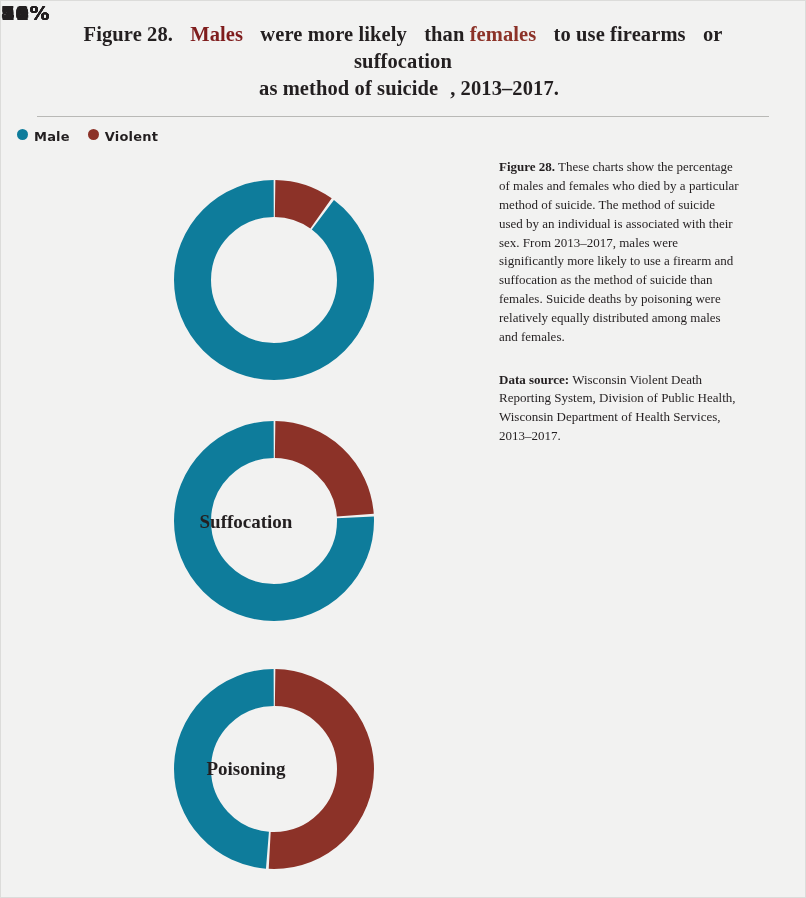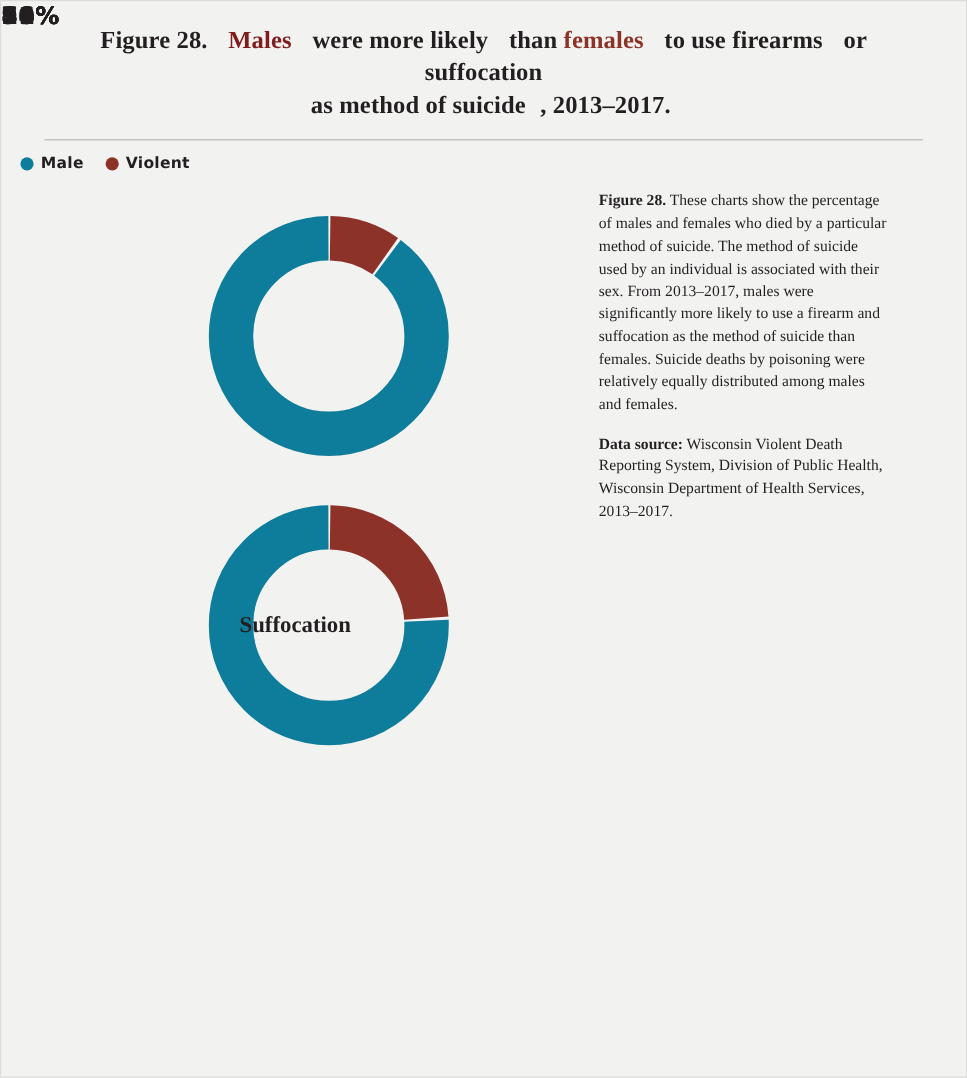--- a/index.html
+++ b/index.html
@@ -49,21 +49,20 @@
 
   
   #legend {
     display: flex;
     align-items: center;
     gap: 18px;
     padding: 12px 0 0 16px;
   }
   .legend-item {
     display: flex;
-    align-items: center;
     gap: 6px;
   }
   .legend-swatch {
     width: 11px;
     height: 11px;
     border-radius: 50%;
     display: block;
   }
   .legend-label {
     font-family: "DejaVu Sans", sans-serif;
@@ -139,21 +138,21 @@
   
   .note-para {
     font-family: "Liberation Serif", serif;
     font-size: 13px;
     line-height: 1.45;
     color: #231f20;
     margin: 0;
     text-align: left;
   }
   .note-lead { font-weight: bold; }
-  #note-source { margin-top: 14px; }
+  #note-source { margin-top: 24px; }
 </style>
 </head>
 <body>
 
 <div id="page">
 
   <div id="title-block">
     <div id="figure-title">
       <span class="b">Figure 28.</span><span class="reg"> </span><span class="male">Males</span><span class="reg"> were </span><span class="b">more likely</span><span class="reg"> than </span><span class="female">females</span><span class="reg"> to use </span><span class="b">firearms</span><span class="reg"> or </span><span class="b">suffocation</span><br><span class="reg">as </span><span class="b">method of suicide</span><span class="reg">, 2013–2017.</span>
     </div>
@@ -191,20 +190,31 @@
           <svg viewBox="0 0 202 202" width="202" height="202">
             <g transform="translate(101,101)">
               <circle r="81.5" fill="none" stroke="#0e7c9b" stroke-width="37" transform="rotate(-90)" stroke-dasharray="386.9045885821029 125.17501395303333" id="s2m" stroke-dashoffset="-124.03705928073299"></circle>
               <circle r="81.5" fill="none" stroke="#8c3228" stroke-width="37" transform="rotate(-90)" stroke-dasharray="120.62319526383209 391.45640727130416" id="s2f" stroke-dashoffset="-1.1379546723003027"></circle>
             </g>
           </svg>
         </div>
         <div class="center-label" style="top:113px">Suffocation</div>
       </div>
 
+      <div class="chart-block c3">
+        <div class="chart-svg-wrap">
+          <svg viewBox="0 0 202 202" width="202" height="202">
+            <g transform="translate(101,101)">
+              <circle r="81.5" fill="none" stroke="#0e7c9b" stroke-width="37" transform="rotate(-90)" stroke-dasharray="248.64309589761618 263.4365066375201" id="s3m" stroke-dashoffset="-262.29855196521976"></circle>
+              <circle r="81.5" fill="none" stroke="#8c3228" stroke-width="37" transform="rotate(-90)" stroke-dasharray="258.88468794831886 253.1949145868174" id="s3f" stroke-dashoffset="-1.1379546723003027"></circle>
+            </g>
+          </svg>
+        </div>
+        <div class="center-label" style="top:110px">Poisoning</div>
+      </div>
 
       <div id="label-layer">
         <span class="pct-label c1 pct-female">10%</span>
         <span class="pct-label c1 pct-male">90%</span>
 
         <span class="pct-label c2 pct-female">24%</span>
         <span class="pct-label c2 pct-male">76%</span>
 
         <span class="pct-label c3 pct-female">51%</span>
         <span class="pct-label c3 pct-male">49%</span>

